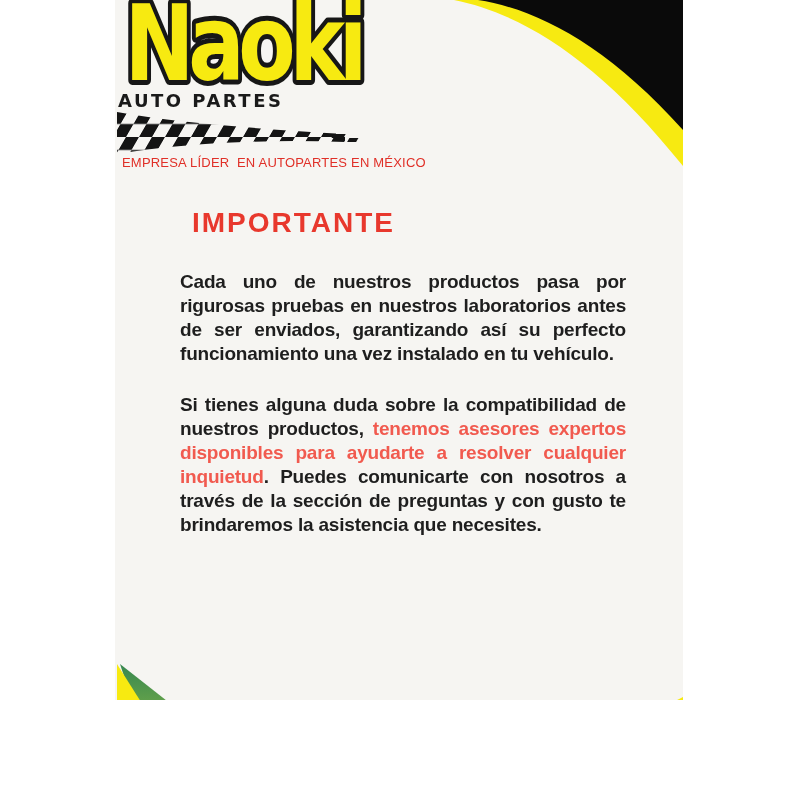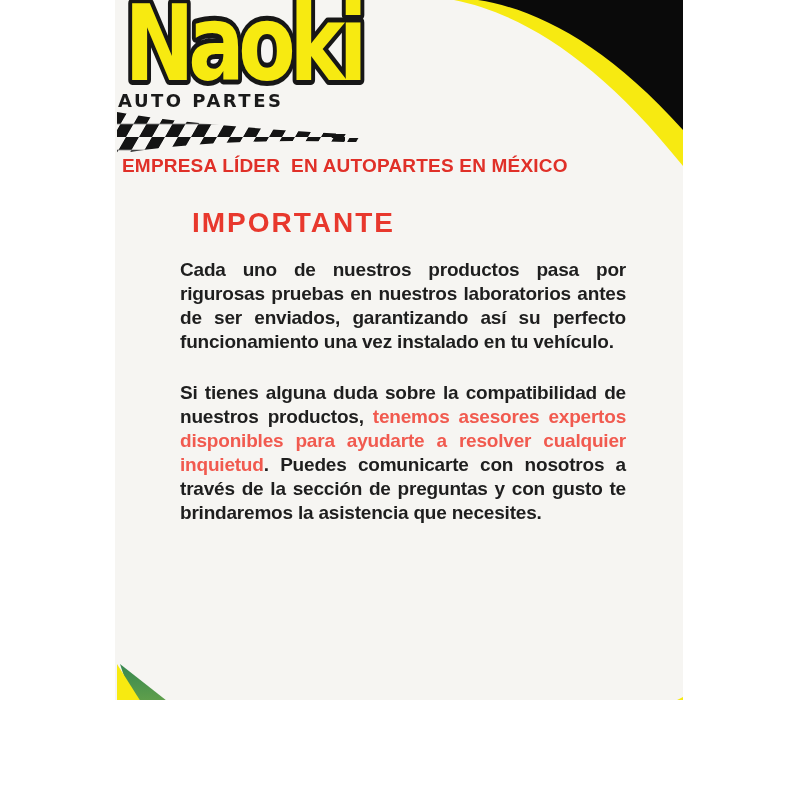--- a/index.html
+++ b/index.html
@@ -8,28 +8,28 @@
   .card{position:absolute;left:115px;top:0;width:568px;height:800px;background:#f6f5f2;overflow:hidden;}
 
   
   .corner-tr{position:absolute;top:0;right:0;width:245px;height:176px;display:block;}
 
   
   .logo-svg{position:absolute;left:8px;top:-8px;display:block;}
   .logo-sub{position:absolute;left:3px;top:90px;font-family:"DejaVu Sans",sans-serif;
             font-weight:bold;font-size:18px;letter-spacing:2.5px;color:#1a1a1a;white-space:nowrap;}
   .flag-svg{position:absolute;left:0;top:111px;display:block;}
-  .tagline{position:absolute;left:7px;top:155px;font-size:19px;font-weight:bold;
+  .tagline{position:absolute;left:7px;top:155px;font-size:13px;font-weight:normal;
            color:#e03028;letter-spacing:0.2px;white-space:pre-wrap;}
 
   
   .heading{position:absolute;left:68px;top:199px;margin:9px;font-size:28px;line-height:30px;
            font-weight:bold;letter-spacing:2px;color:#e8382d;}
   .content{position:absolute;left:65px;top:254px;width:446px;}
-  .para{margin:4px 0 27px 0;font-size:19px;line-height:24px;font-weight:bold;color:#1e1e1e;
+  .para{margin:16px 0 27px 0;font-size:19px;line-height:24px;font-weight:bold;color:#1e1e1e;
         text-align:justify;text-align-last:left;letter-spacing:-0.2px;}
   .hl{color:#f15a4f;}
 
   
   .bottom-decor{position:absolute;left:0;bottom:0;width:568px;height:150px;display:block;}
 </style>
 </head>
 <body>
 
 <div class="stage">

